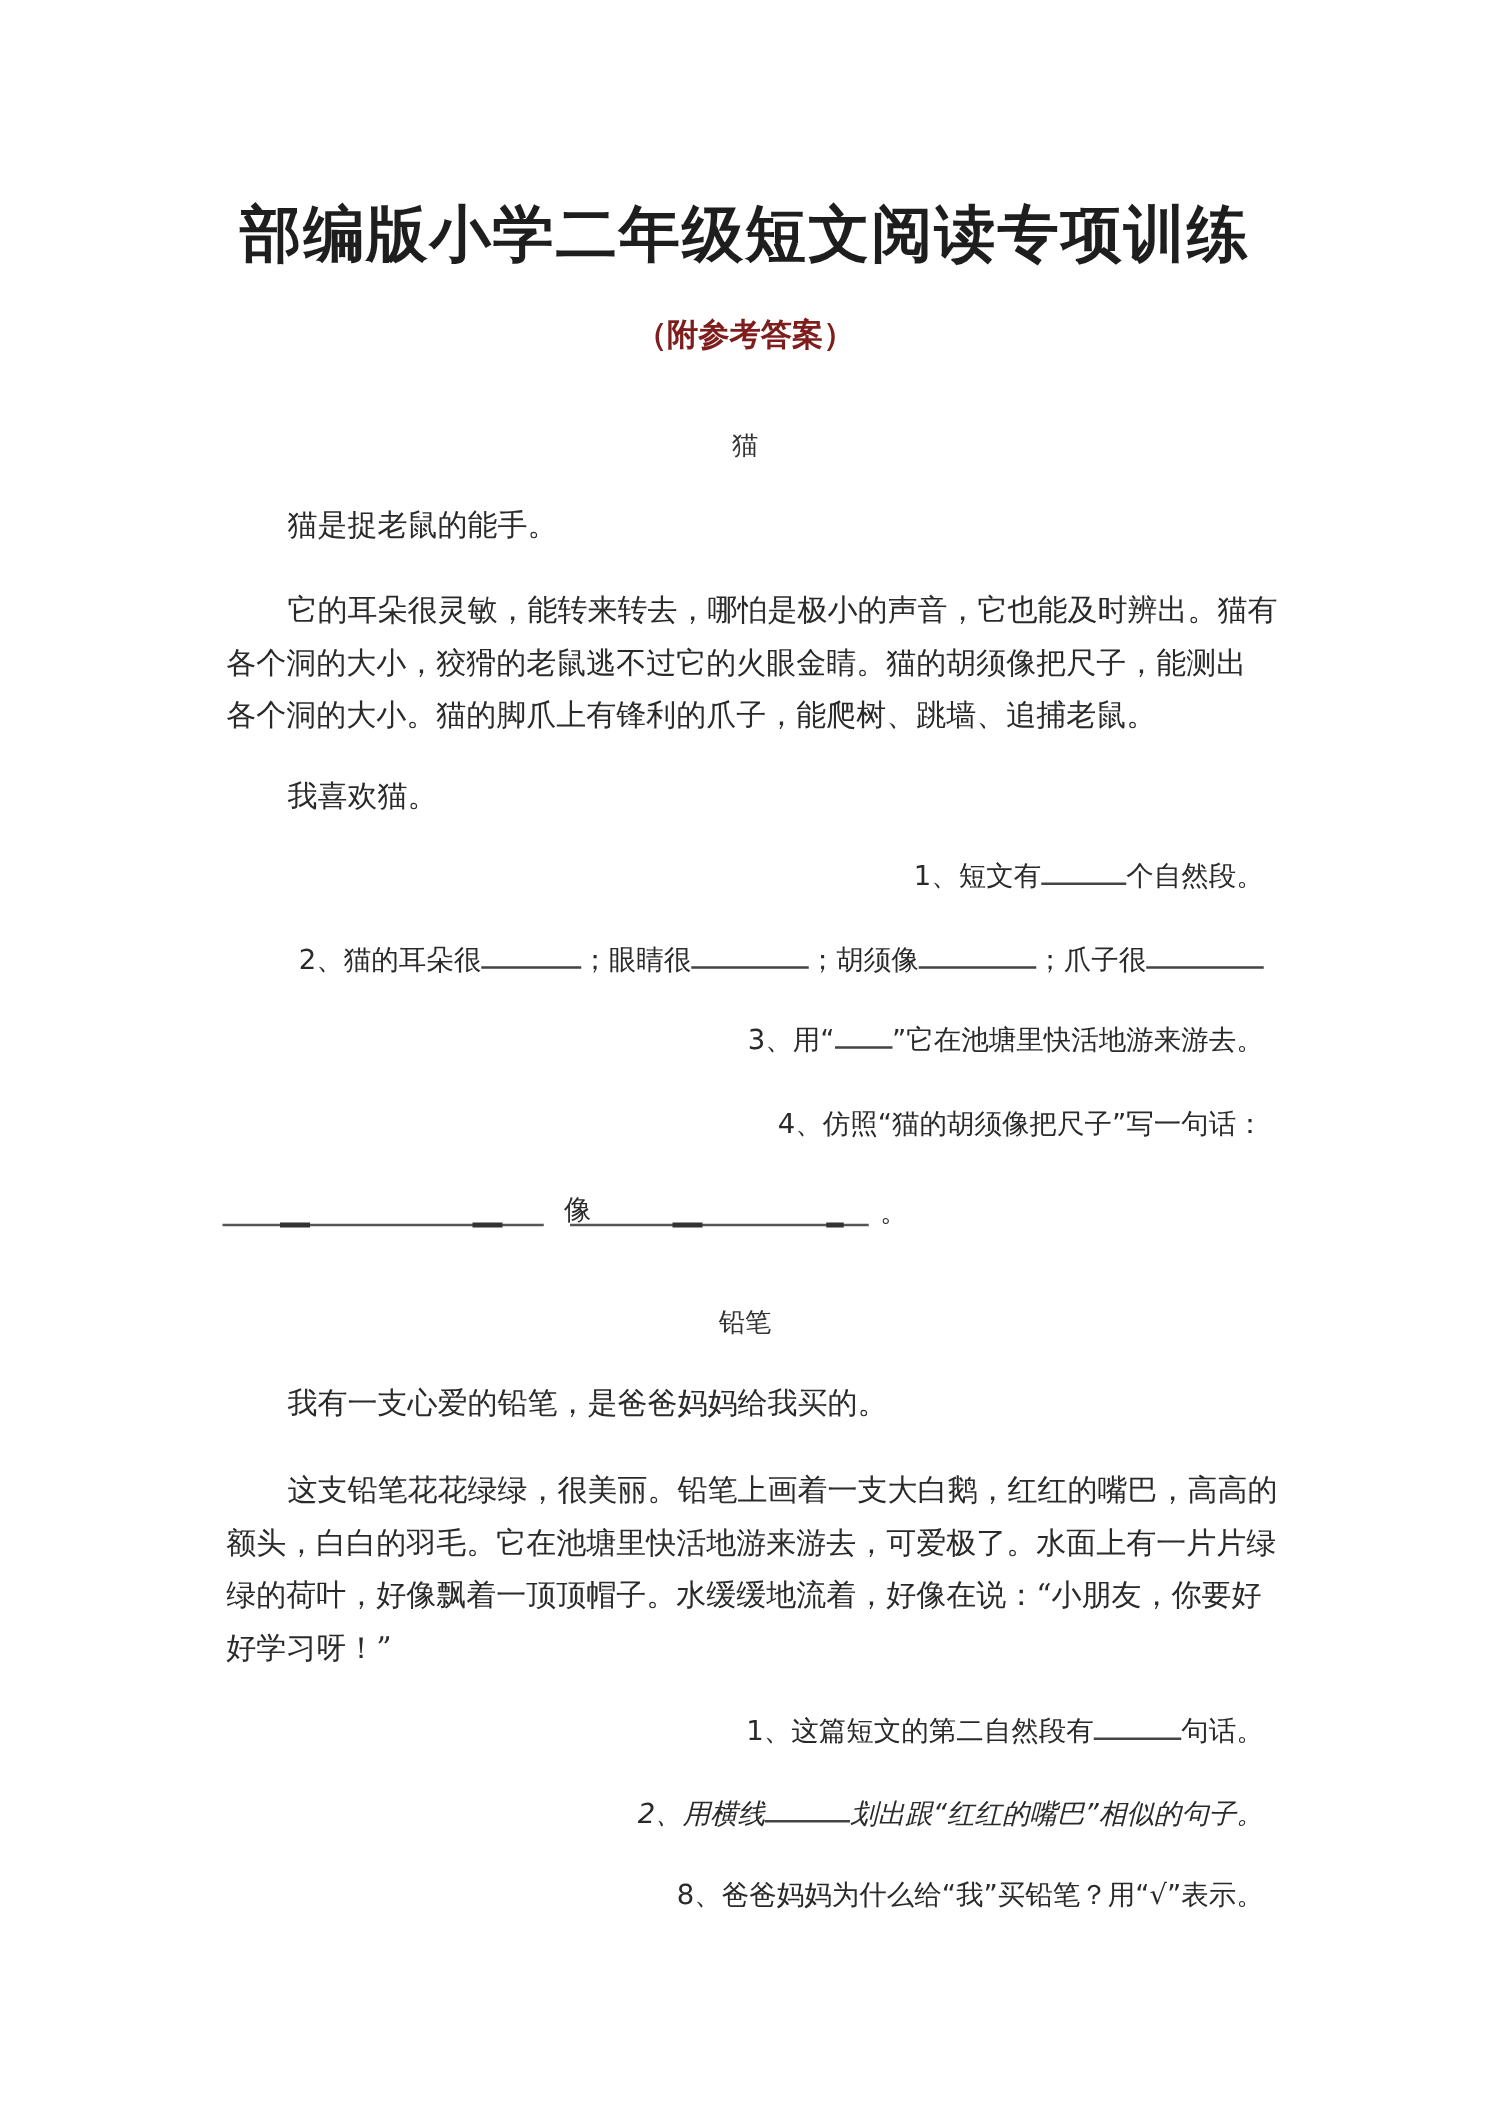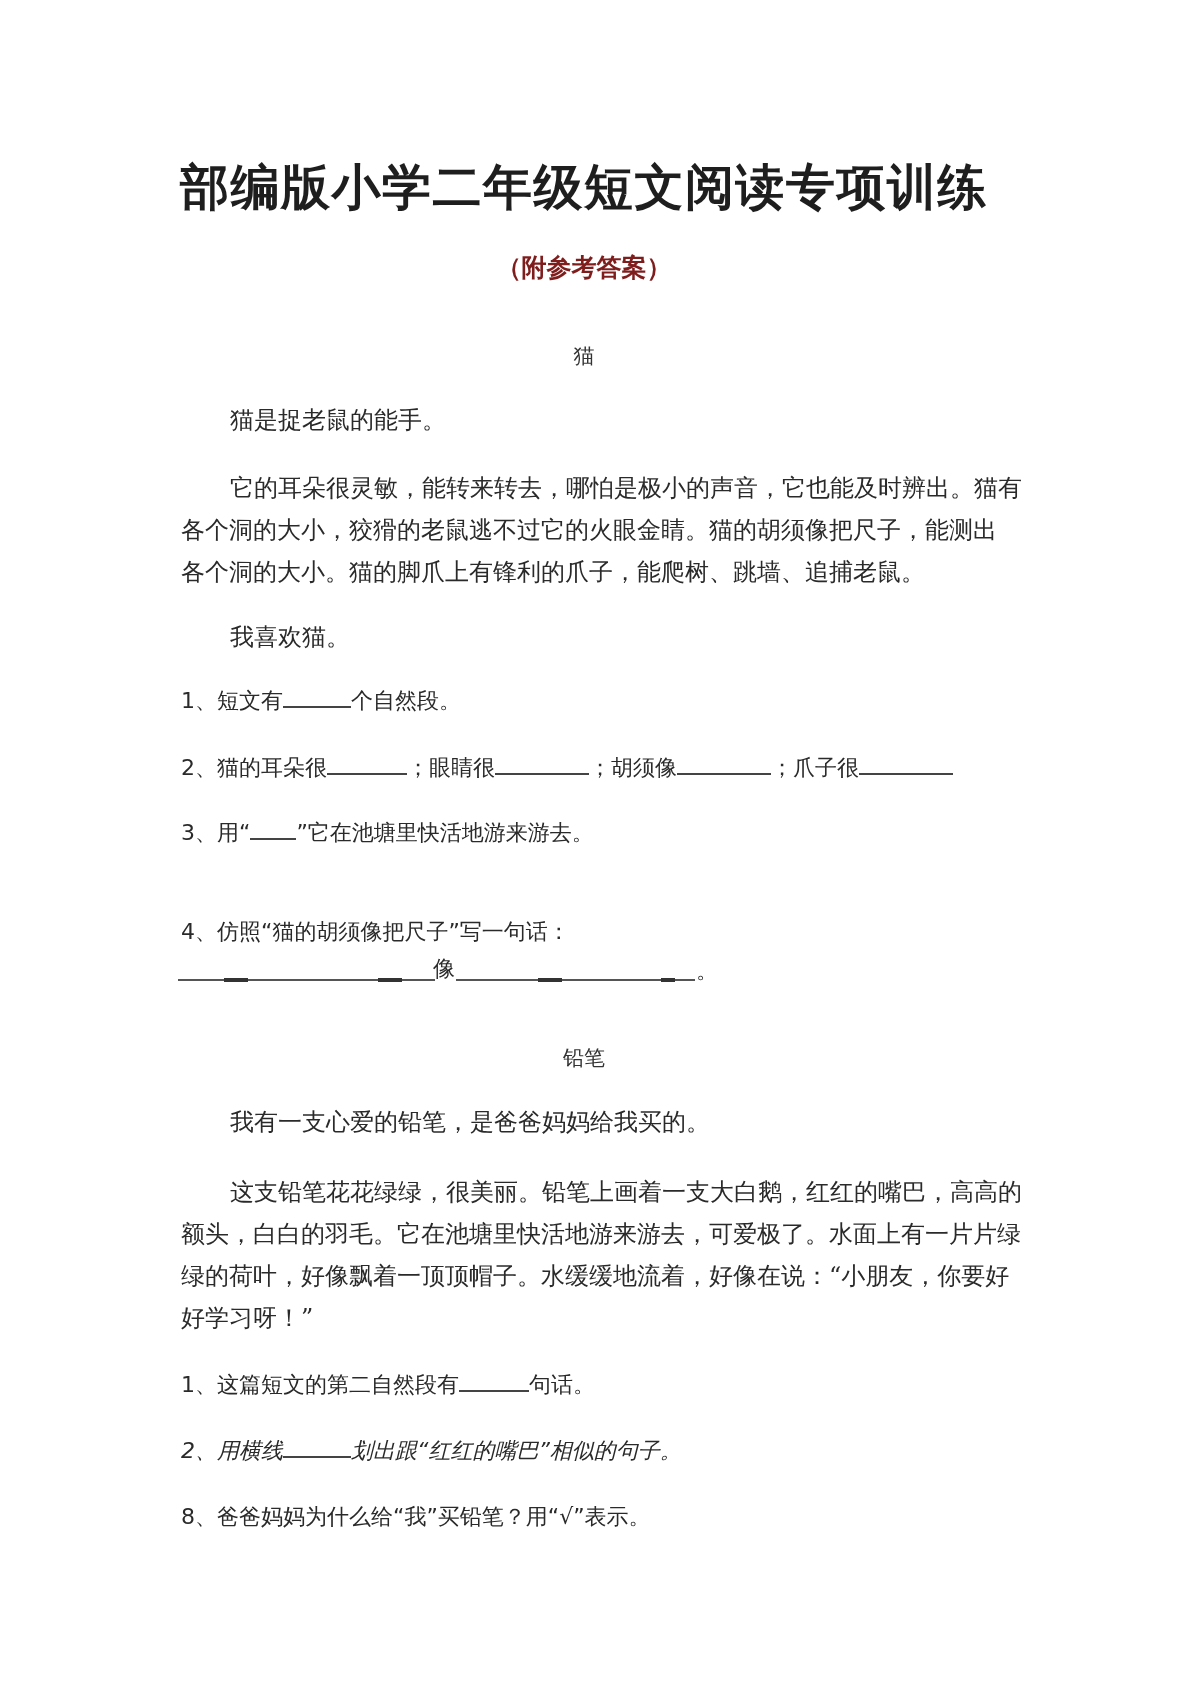--- a/index.html
+++ b/index.html
@@ -1,24 +1,24 @@
 <!DOCTYPE html>
 <html><head>
 <meta charset="utf-8">
 <style>
   html, body { margin: 0; padding: 0; background: #ffffff; }
   body { width: 1191px; height: 1684px; position: relative; overflow: hidden;
          font-family: "DejaVu Serif", "Liberation Serif", serif; color: #2a2a2a; }
   .line { position: absolute; left: 181px; width: 830px; white-space: nowrap; font-size: 24px; line-height: 32px; }
-  .center { left: 4px; width: 1090px; text-align: center; padding-left: 35px; }
+  .center { left: 16px; width: 1090px; text-align: center; padding-left: 35px; }
   .title { font-size: 49px; line-height: 60px; font-family: "DejaVu Sans", "Liberation Sans", sans-serif; font-weight: bold; color: #1e1e1e; letter-spacing: 1.5px; }
   .subtitle { font-size: 25px; font-family: "DejaVu Sans", "Liberation Sans", sans-serif; font-weight: bold; color: #7f1d1d; }
   .heading { font-size: 21px; color: #333; }
   .indent { padding-left: 49px; box-sizing: border-box; }
-  .q { font-family: "DejaVu Sans", "Liberation Sans", sans-serif; font-size: 22px; }
+  .q { font-family: "DejaVu Sans", "Liberation Sans", sans-serif; font-size: 22px; text-align: right; }
   .blank { display: inline-block; border-bottom: 2px solid #444; height: 22px; vertical-align: baseline; }
   .mark-blank { display: inline-block; border-bottom: 2px solid #444; height: 20px; }
   .long-line { position: absolute; top: 979px; height: 2px; background: #555; }
   .long-line .thick { position: absolute; top: -1px; height: 4px; background: #333; }
 </style>
 </head>
 <body>
 
 <div class="line center title" style="top:158px;">部编版小学二年级短文阅读专项训练</div>
 <div class="line center subtitle" style="top:252px;">（附参考答案）</div>
@@ -40,21 +40,21 @@
 </div>
 
 <div class="line q" style="top:751px;">
   <span>2、猫的耳朵很</span><span class="blank" style="width:80px;"></span><span>；眼睛很</span><span class="blank" style="width:94px;"></span><span>；胡须像</span><span class="blank" style="width:94px;"></span><span>；爪子很</span><span class="blank" style="width:94px;"></span>
 </div>
 
 <div class="line q" style="top:817px;">
   <span>3、用“</span><span class="mark-blank" style="width:46px;"></span><span>”它在池塘里快活地游来游去。</span>
 </div>
 
-<div class="line q" style="top:884px;margin-top:32px;">4、仿照“猫的胡须像把尺子”写一句话：</div>
+<div class="line q" style="top:884px;">4、仿照“猫的胡须像把尺子”写一句话：</div>
 
 <div>
   <div class="long-line" style="left:178px; width:257px;">
     <div class="thick" style="left:46px; width:24px;"></div>
     <div class="thick" style="left:200px; width:24px;"></div>
   </div>
 </div>
 <div class="line q" style="left:433px; width:40px; top:953px;">像</div>
 <div>
   <div class="long-line" style="left:456px; width:239px;">

